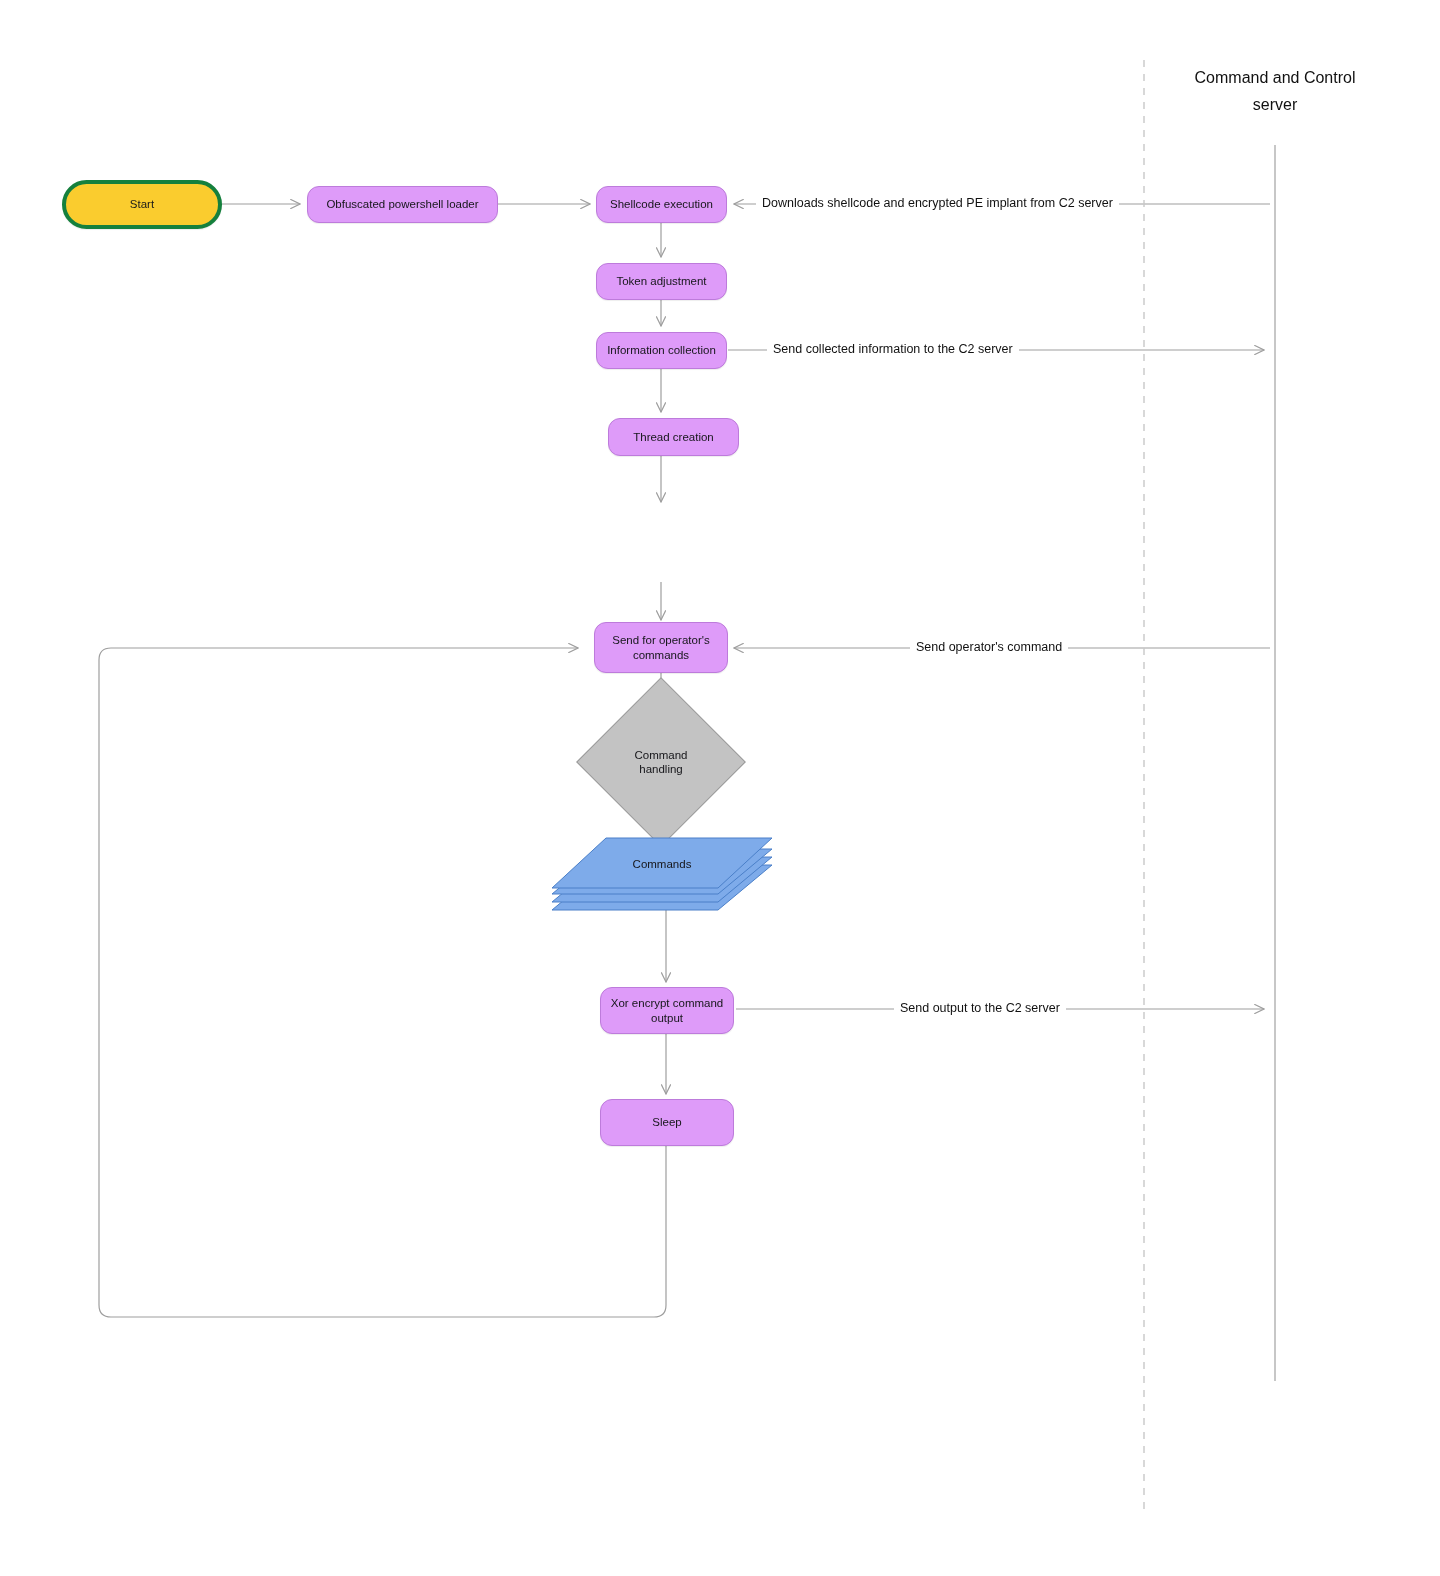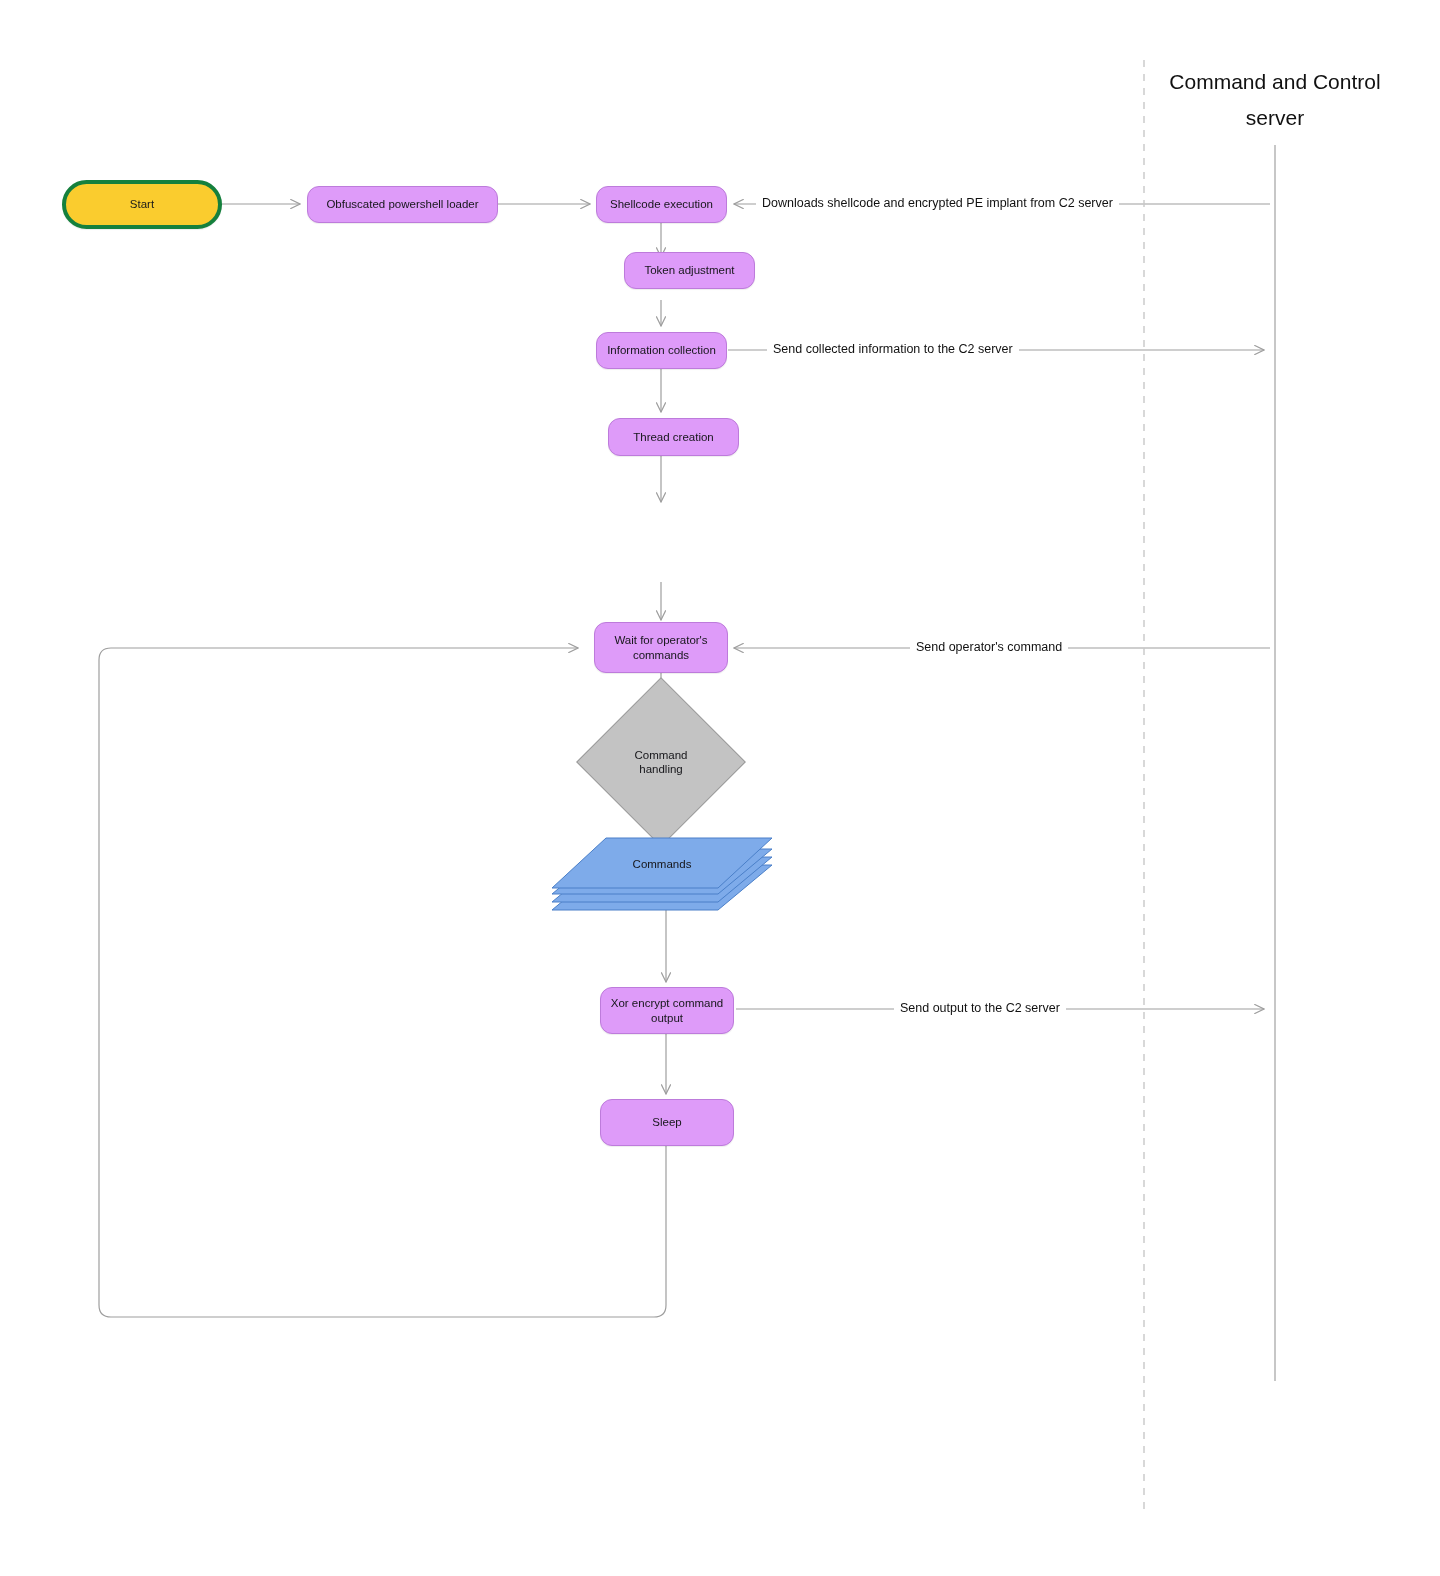--- a/index.html
+++ b/index.html
@@ -115,21 +115,21 @@
     width: 100%;
     text-align: center;
     font-size: 11.5px;
     color: #16161a;
   }
 
   
   .lane-title {
     position: absolute;
     text-align: center;
-    font-size: 21px;
+    font-size: 16px;
     line-height: 1.7;
     color: #111;
   }
 
   
   .edge-label {
     position: absolute;
     font-size: 12.5px;
     color: #111;
     background: #ffffff;
@@ -201,35 +201,35 @@
   </div>
 
   <div class="node n-process" style="left:307px; top:186px; width:191px; height:37px;">
     <span class="label">Obfuscated powershell loader</span>
   </div>
 
   <div class="node n-process" style="left:596px; top:186px; width:131px; height:37px;">
     <span class="label">Shellcode execution</span>
   </div>
 
-  <div class="node n-process" style="left:596px; top:252px; width:131px; height:37px;margin-left:28px;">
+  <div class="node n-process" style="left:596px; top:263px; width:131px; height:37px;">
     <span class="label">Token adjustment</span>
   </div>
 
   <div class="node n-process" style="left:596px; top:332px; width:131px; height:37px;">
     <span class="label">Information collection</span>
   </div>
 
   <div class="node n-process" style="left:608px; top:418px; width:131px; height:38px;">
     <span class="label">Thread creation</span>
   </div>
 
 
   <div class="node n-process" style="left:594px; top:622px; width:134px; height:51px; flex-direction:column;">
-    <span class="label">Wait for operator's</span>
+    <span class="label">Send for operator's</span>
     <span class="label">commands</span>
   </div>
 
   <div class="n-decision-wrap" style="left:601px; top:702px; width:120px; height:120px;">
     <div class="n-decision-shape"></div>
     <div class="n-decision-text">
       <div>
         <div>Command</div>
         <div>handling</div>
       </div>

